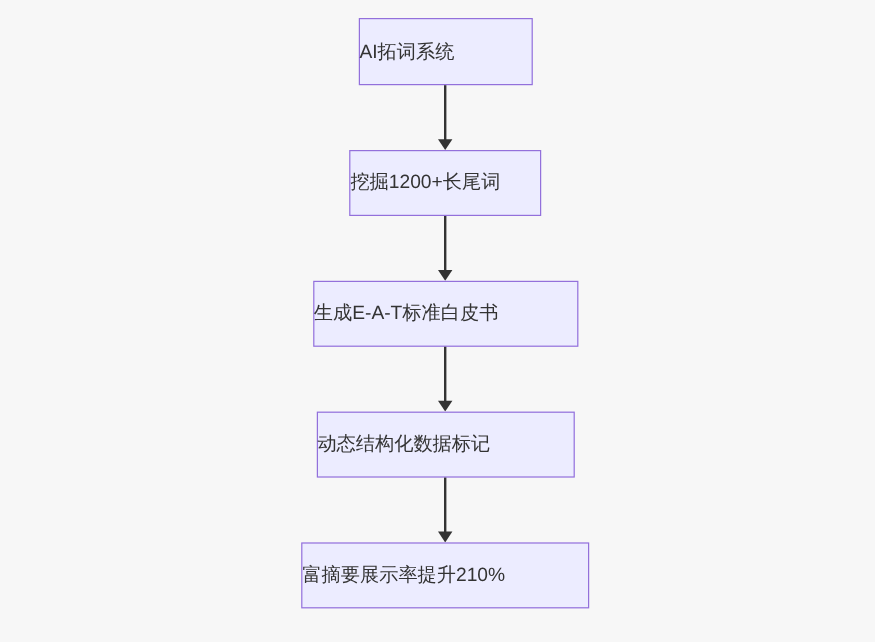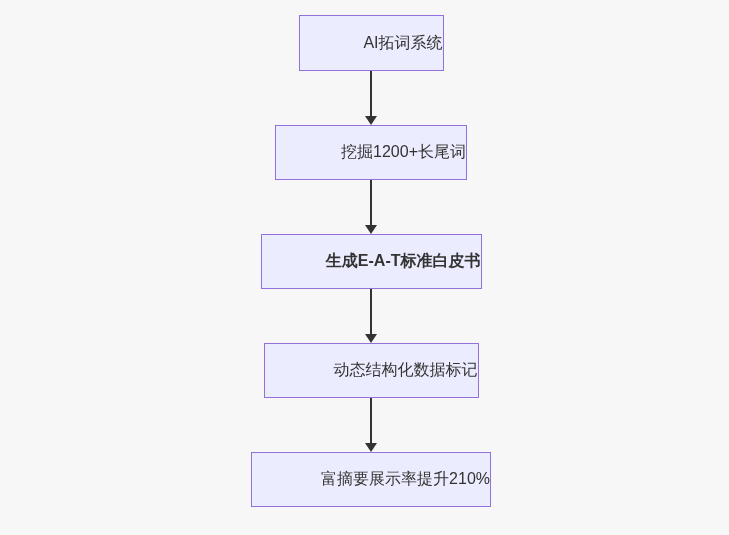--- a/index.html
+++ b/index.html
@@ -28,28 +28,28 @@
     align-items: center;
   }
 
   .node {
     background: var(--node-fill);
     border: 1px solid var(--node-border);
     color: var(--node-text);
     font-size: 16px;
     display: flex;
     align-items: center;
-    justify-content: flex-end;
+    justify-content: flex-start;
     height: 55px;
     white-space: nowrap;
   }
   .node.n1 { width: 145px; height: 56px; }
-  .node.n2 { width: 192px; }
-  .node.n3 { width: 221px; font-weight: bold; }
-  .node.n4 { width: 215px; padding-left: 14px; }
+  .node.n2 { width: 160px; }
+  .node.n3 { width: 221px; }
+  .node.n4 { width: 215px; }
   .node.n5 { width: 240px; }
 
   .arrow {
     height: 54px;
     display: flex;
     flex-direction: column;
     align-items: center;
   }
   .arrow .line {
     flex: 1;

